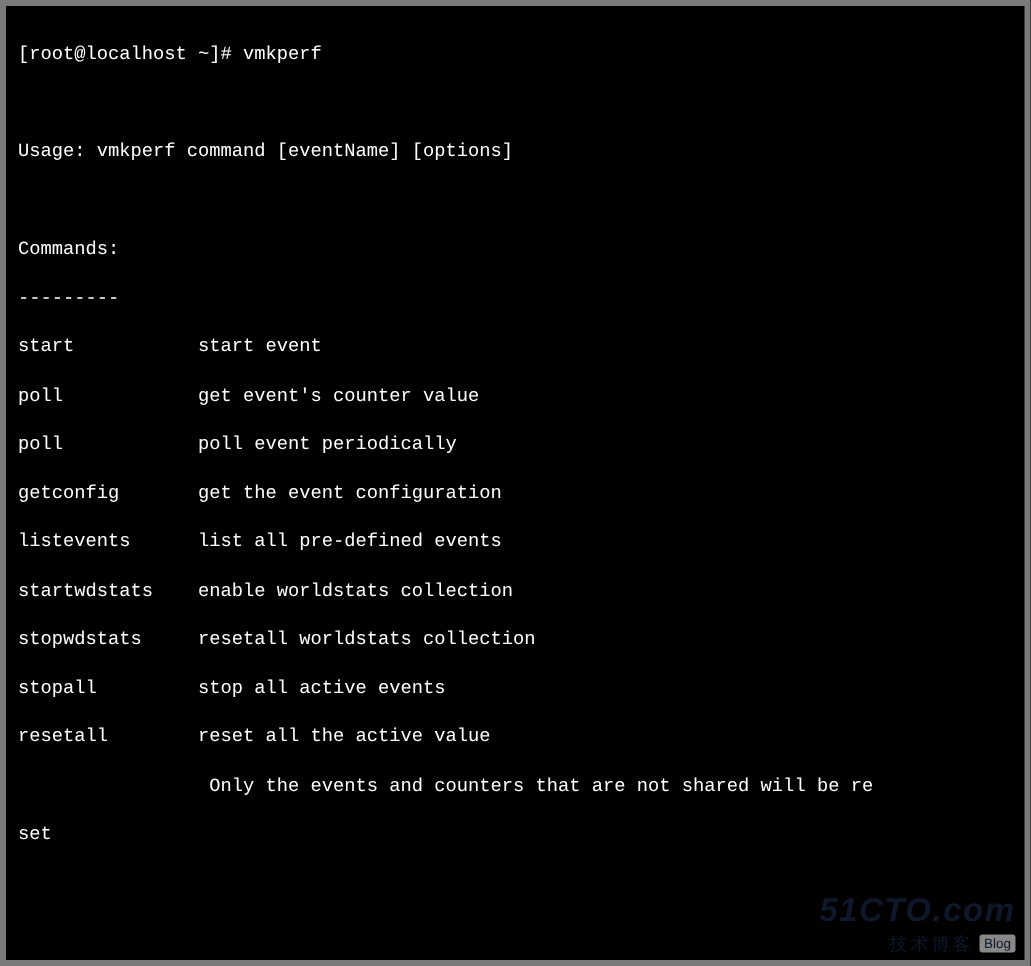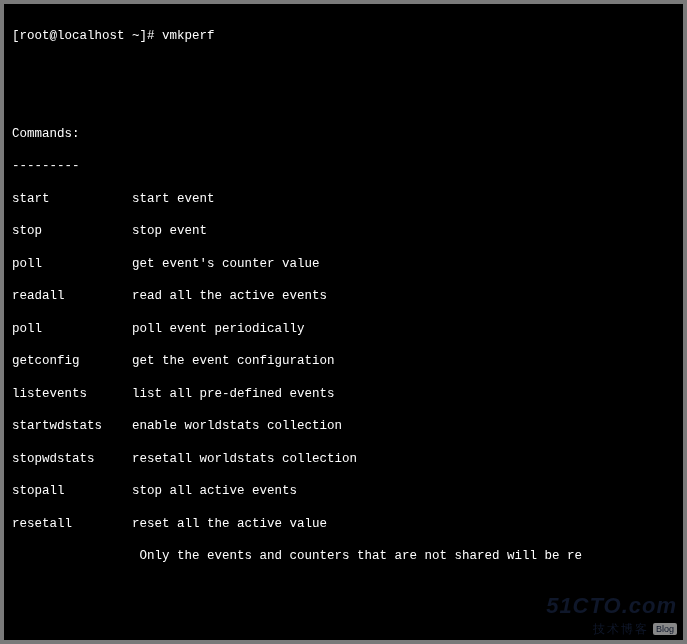--- a/index.html
+++ b/index.html
@@ -65,35 +65,35 @@
     .col2 {
       display: inline-block;
     }
   </style>
 </head>
 <body>
 
 <div class="terminal">
 <span class="row"><span>[root@localhost ~]# </span><span>vmkperf</span></span>
 <span class="row"> </span>
+<span class="row">Usage: vmkperf command [eventName] [options]</span>
 <span class="row"> </span>
 <span class="row">Commands:</span>
 <span class="row">---------</span>
 <span class="row"><span class="col1">start</span><span class="col2">start event</span></span>
-<span class="row"><span class="col1">stop</span><span class="col2">stop event</span></span>
 <span class="row"><span class="col1">poll</span><span class="col2">get event's counter value</span></span>
-<span class="row"><span class="col1">readall</span><span class="col2">read all the active events</span></span>
 <span class="row"><span class="col1">poll</span><span class="col2">poll event periodically</span></span>
 <span class="row"><span class="col1">getconfig</span><span class="col2">get the event configuration</span></span>
 <span class="row"><span class="col1">listevents</span><span class="col2">list all pre-defined events</span></span>
 <span class="row"><span class="col1">startwdstats</span><span class="col2">enable worldstats collection</span></span>
 <span class="row"><span class="col1">stopwdstats</span><span class="col2">resetall worldstats collection</span></span>
 <span class="row"><span class="col1">stopall</span><span class="col2">stop all active events</span></span>
 <span class="row"><span class="col1">resetall</span><span class="col2">reset all the active value</span></span>
 <span class="row">                 Only the events and counters that are not shared will be re</span>
+<span class="row">set</span>
 
 
 
 
 
 
 
 
 
 

